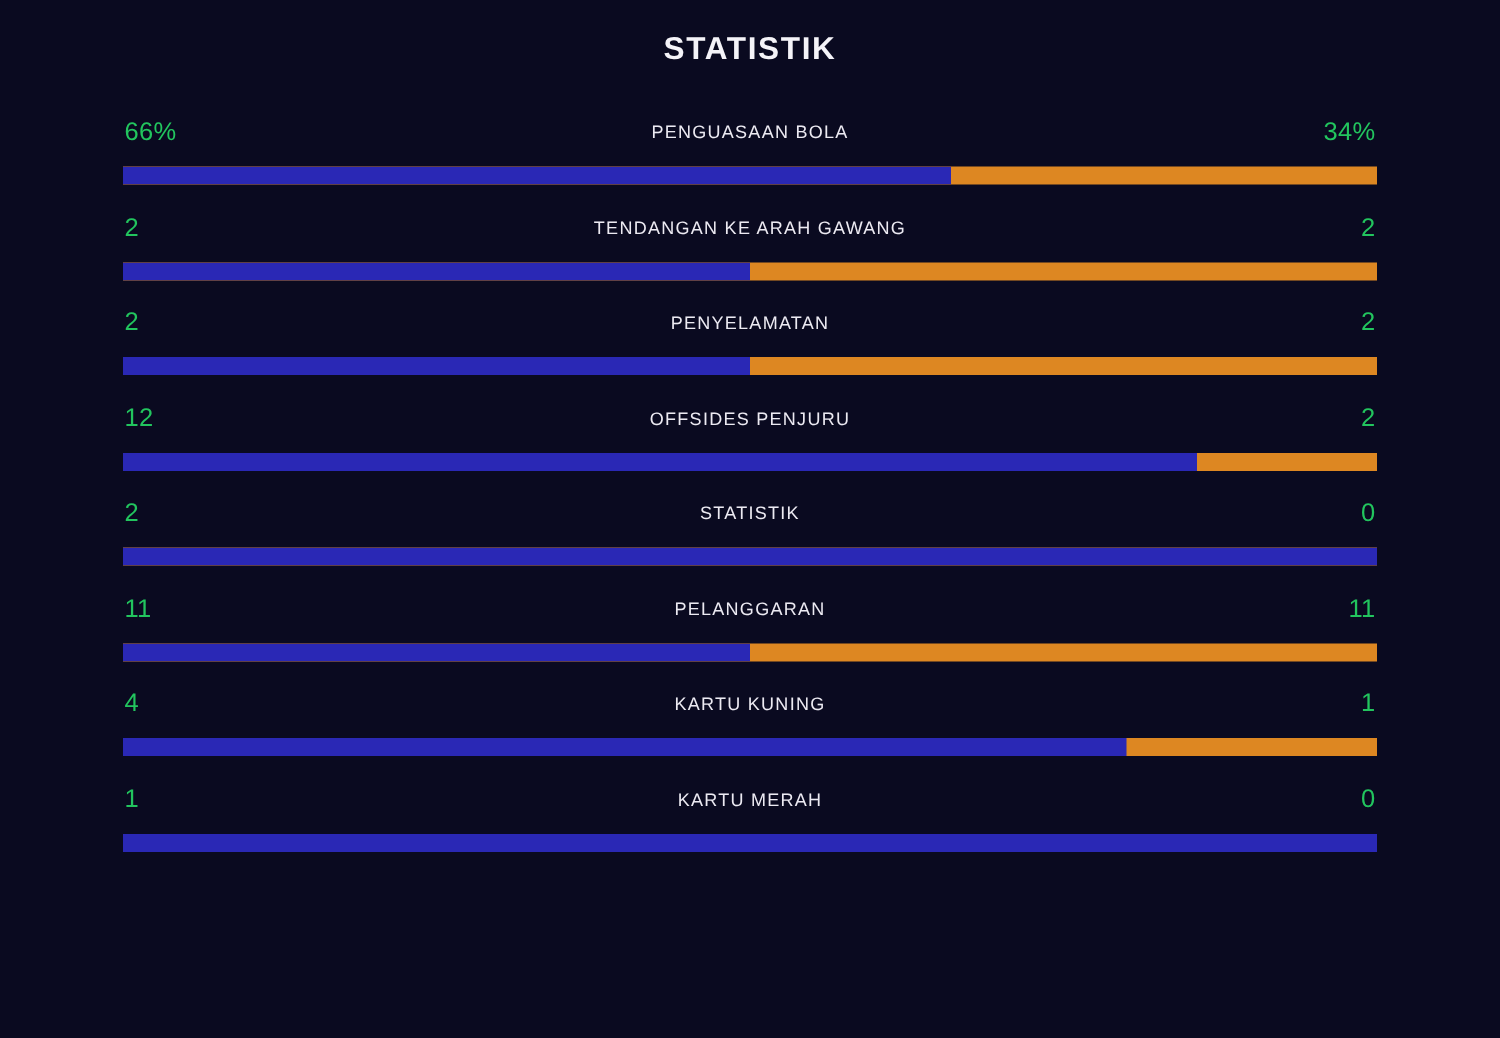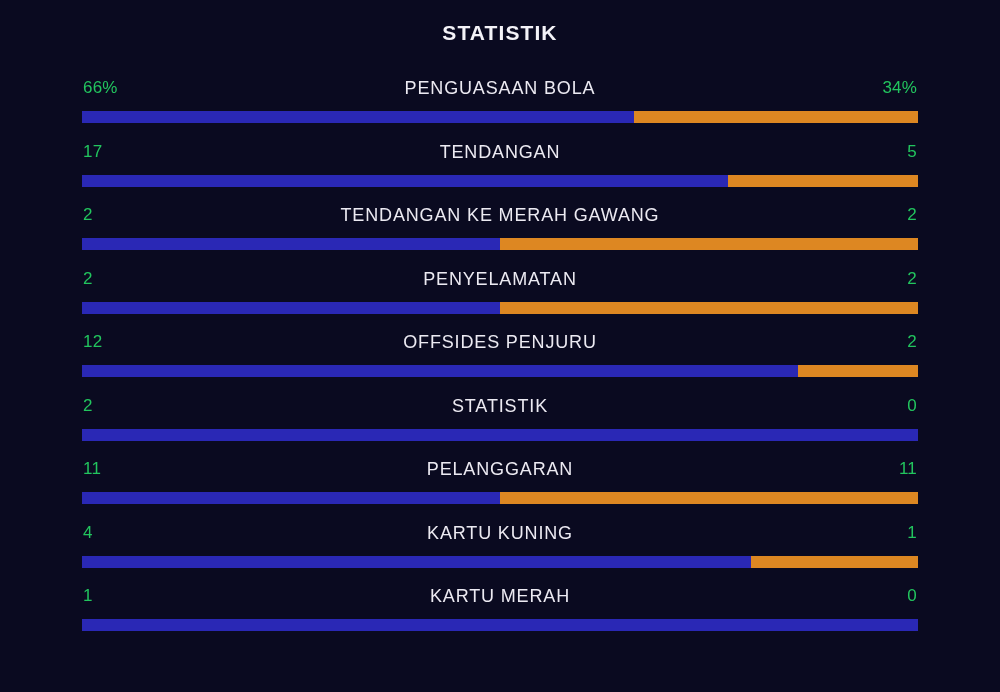--- a/index.html
+++ b/index.html
@@ -69,21 +69,21 @@
 
   .value-left  { left: 1px;  text-align: left; }
   .value-right { right: 1px; text-align: left; }
 
   .stat-label {
     position: absolute;
     top: 2px;
     left: 0;
     width: 836px;
     text-align: center;
-    font-size: 18px;
+    font-size: 12px;
     font-weight: 400;
     letter-spacing: 0.85px;
     color: #eceaf2;
     line-height: 20px;
     white-space: nowrap;
   }
 
   .bar-track {
     position: absolute;
     top: 35px;
@@ -116,32 +116,22 @@
           <span class="value-left">66%</span>
           <span class="stat-label">PENGUASAAN BOLA</span>
           <span class="value-right">34%</span>
         </div>
         <div class="bar-track" style="background: rgb(221, 135, 34);">
           <div class="bar-home" style="background: rgb(42, 40, 181); width: 66%;"></div>
         </div>
       </div>
       <div class="stat-row">
         <div class="row-labels">
-          <span class="value-left">17</span>
-          <span class="stat-label">TENDANGAN</span>
-          <span class="value-right">5</span>
-        </div>
-        <div class="bar-track" style="background: rgb(221, 135, 34);">
-          <div class="bar-home" style="background: rgb(42, 40, 181); width: 77.3%;"></div>
-        </div>
-      </div>
-      <div class="stat-row">
-        <div class="row-labels">
           <span class="value-left">2</span>
-          <span class="stat-label">TENDANGAN KE MERAH GAWANG</span>
+          <span class="stat-label">TENDANGAN KE ARAH GAWANG</span>
           <span class="value-right">2</span>
         </div>
         <div class="bar-track" style="background: rgb(221, 135, 34);">
           <div class="bar-home" style="background: rgb(42, 40, 181); width: 50%;"></div>
         </div>
       </div>
       <div class="stat-row">
         <div class="row-labels">
           <span class="value-left">2</span>
           <span class="stat-label">PENYELAMATAN</span>

